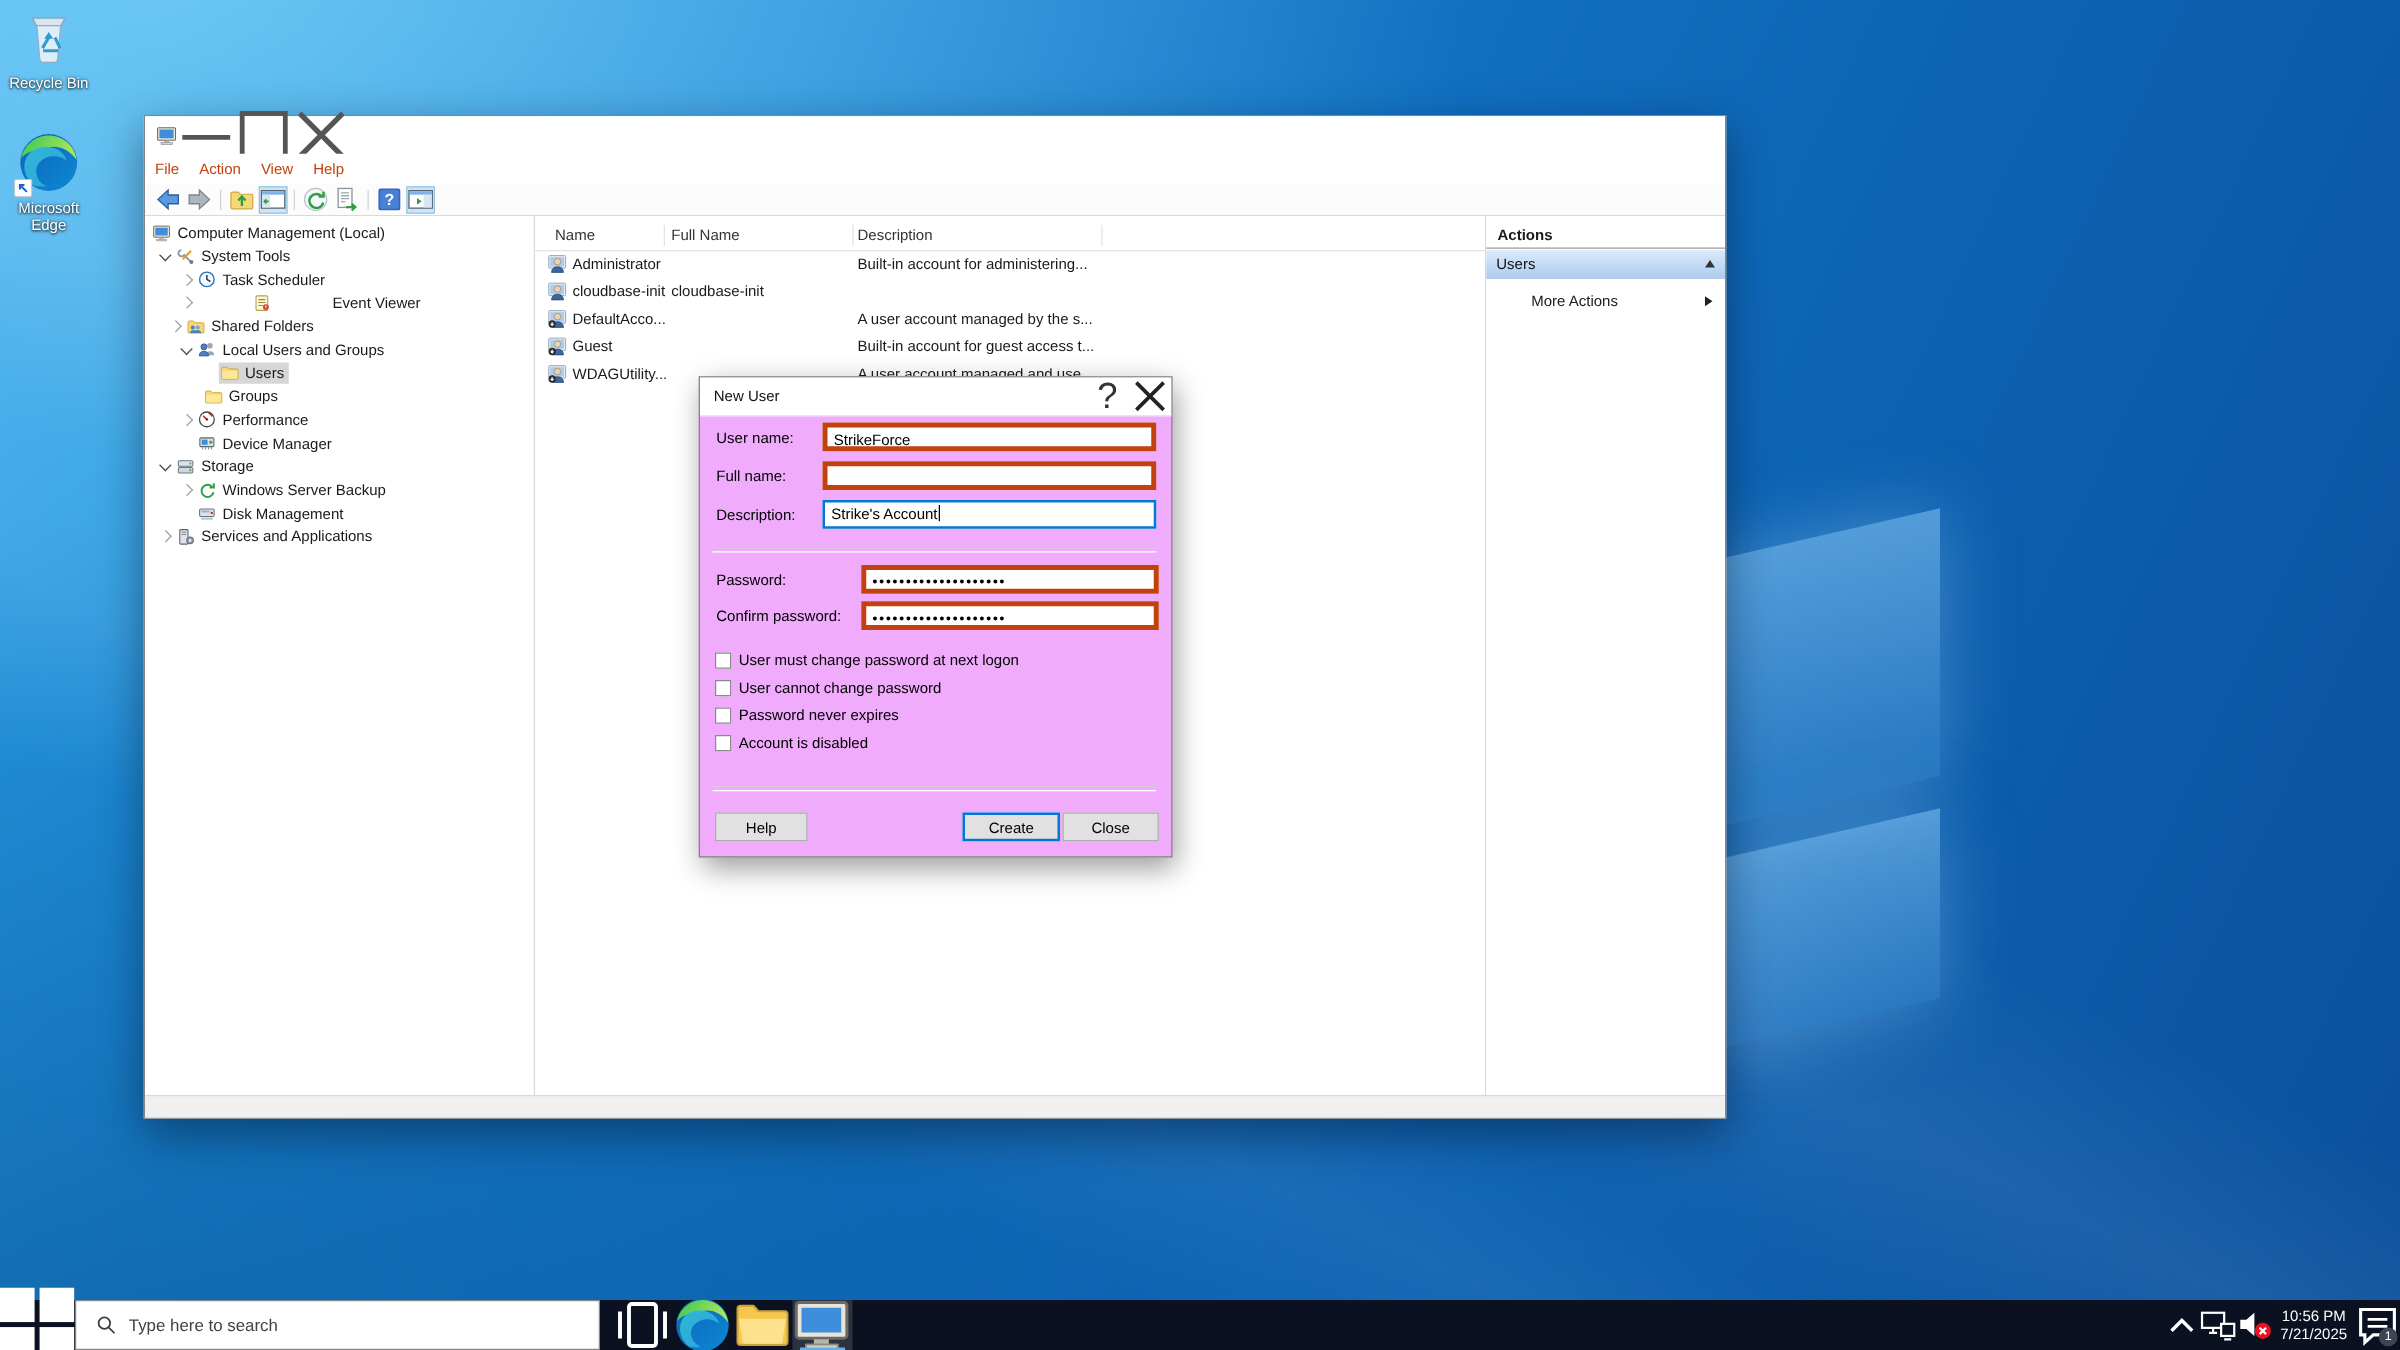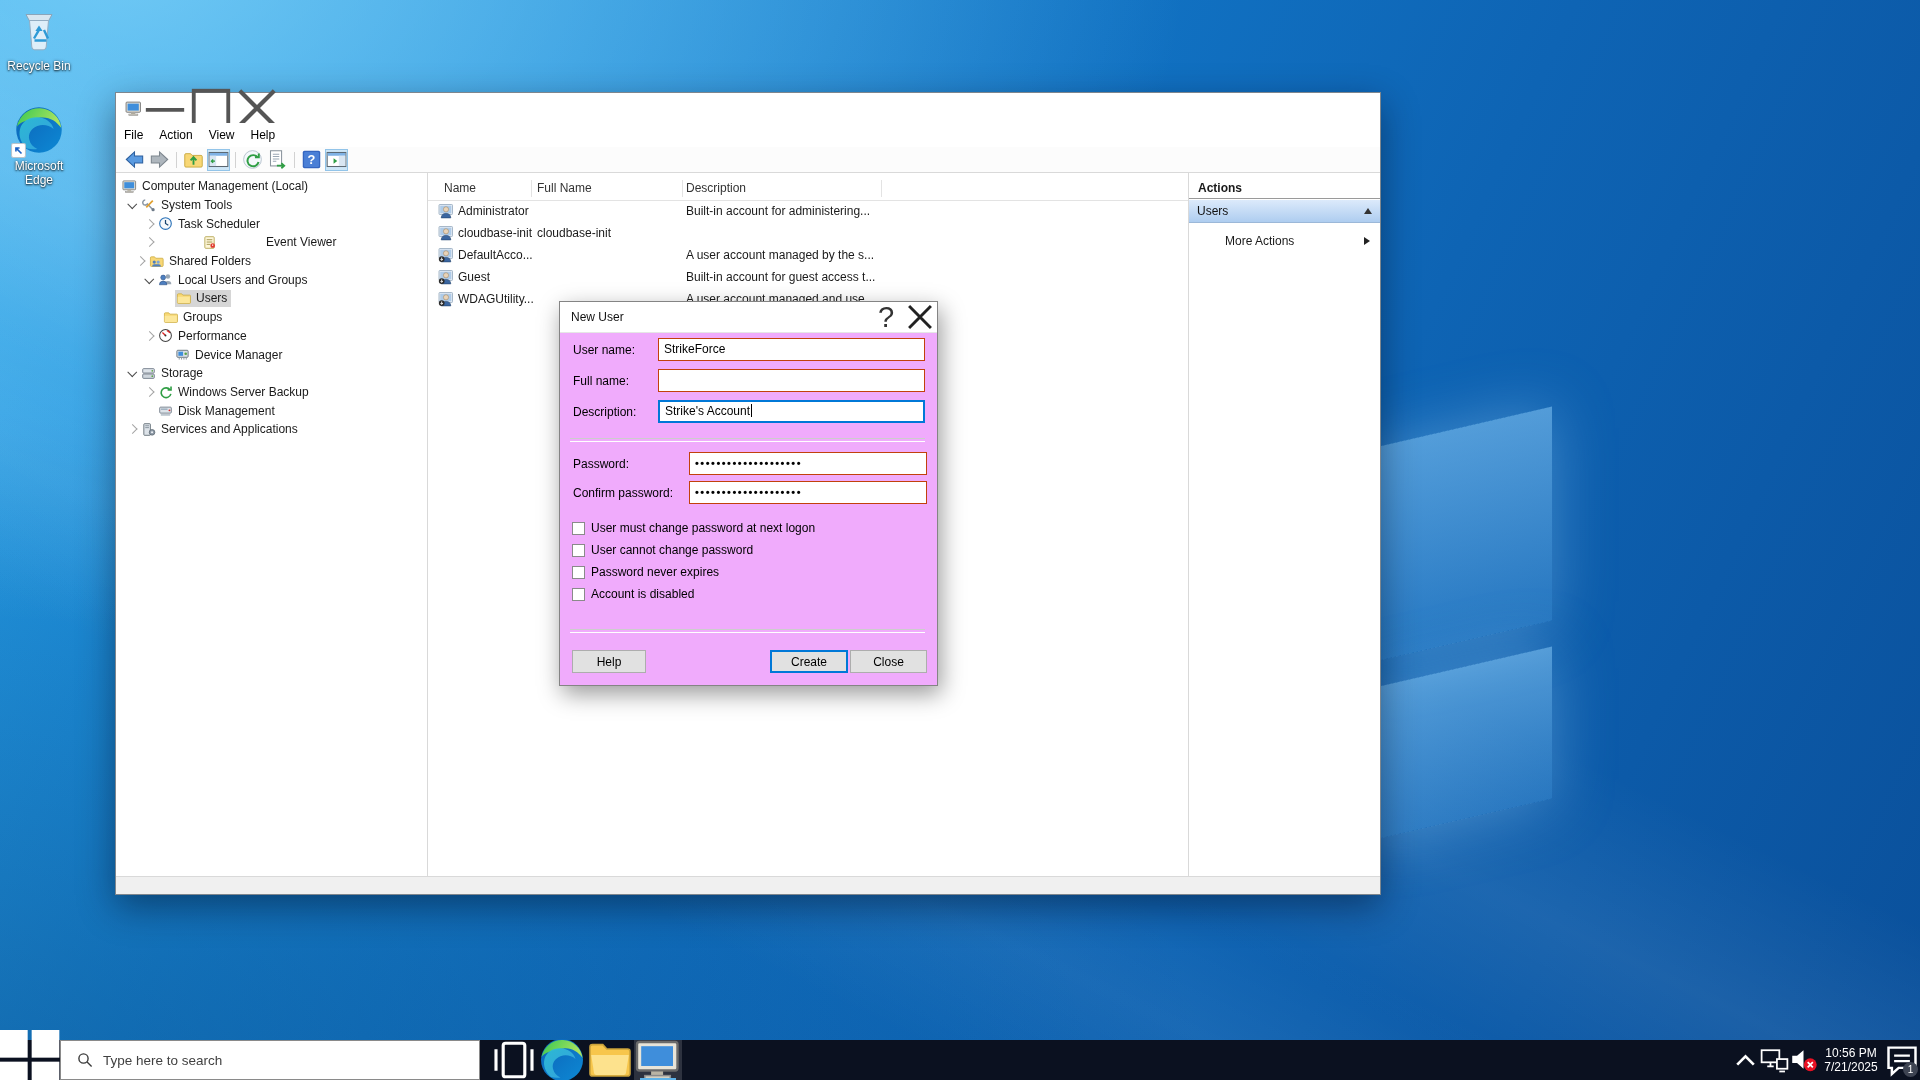--- a/index.html
+++ b/index.html
@@ -33,21 +33,21 @@
   #icon-edge .short{position:absolute;left:-2px;bottom:-2px;width:15px;height:15px;}
 
   
   #win{position:absolute;left:115px;top:92px;width:1266px;height:803px;background:#fff;
     border:1px solid #7e868e;box-sizing:border-box;box-shadow:0 12px 34px rgba(0,10,30,.45);}
   #titlebar{position:absolute;left:0;top:0;right:0;height:30px;background:#fff;display:flex;align-items:center;}
   #titlebar .appic{width:17px;height:17px;margin-left:9px;flex:0 0 17px;}
   #titlebar .t{font-size:12px;color:#333;margin-left:7px;flex:1 1 auto;}
   .wctl{width:46px;height:30px;display:flex;align-items:center;justify-content:center;}
   .wctl svg{width:13px;height:13px;}
-  #menubar{position:absolute;left:0;top:30px;right:0;height:24px;background:#fff;display:flex;align-items:center;font-size:12px;color:#000000;}
+  #menubar{position:absolute;left:0;top:30px;right:0;height:24px;background:#fff;display:flex;align-items:center;font-size:12px;color:#c2410c;}
   #menubar .mi{padding:0 8px;height:100%;display:flex;align-items:center;}
   #toolbar{position:absolute;left:0;top:54px;right:0;height:26px;background:#fcfcfc;border-bottom:1px solid #d9d9d9;
     display:flex;align-items:center;padding-left:6px;box-sizing:border-box;}
   .tbtn{width:23px;height:22px;display:flex;align-items:center;justify-content:center;border:1px solid transparent;margin:0 1px;box-sizing:border-box;}
   .tbtn svg{width:17px;height:17px;}
   .tbtn.active{background:#cde6f7;border-color:#92c4e9;}
   .tsep{width:1px;height:16px;background:#d2d2d2;margin:0 4px;}
 
   #treepane{position:absolute;left:0;top:80px;width:312px;bottom:18px;background:#fff;border-right:1px solid #d9d9d9;box-sizing:border-box;overflow:hidden;}
   .trow{position:relative;display:flex;align-items:center;height:18.7px;font-size:12px;color:#1a1a1a;white-space:nowrap;}
@@ -84,21 +84,21 @@
 
   
   #dialog{position:absolute;left:559px;top:301px;width:379px;height:385px;background:#f0abfc;
     border:1px solid #848484;box-sizing:border-box;box-shadow:3px 8px 22px rgba(0,0,0,.4);}
   #dlg-titlebar{position:absolute;left:0;top:0;right:0;height:30px;background:#fff;display:flex;align-items:center;border-bottom:1px solid #e6e6e6;}
   #dlg-titlebar .t{font-size:12px;color:#111;margin-left:11px;flex:1;}
   .dlg-ctl{width:34px;height:30px;display:flex;align-items:center;justify-content:center;}
   .dlg-ctl svg{width:13px;height:13px;}
   .frow{position:absolute;left:0;right:0;height:24px;}
   .frow .flbl{position:absolute;left:13px;top:0;line-height:24px;font-size:12px;color:#000;}
-  .tb-input{position:absolute;top:0;height:23px;background:#fff;border:1px solid #c2410c;box-sizing:border-box;
+  .tb-input{position:absolute;top:0;height:23px;background:#fff;border:4px solid #c2410c;box-sizing:border-box;
     font-size:12px;line-height:21px;padding:0 5px;color:#000;white-space:nowrap;overflow:hidden;}
   .tb-input.focused{border:2px solid #0078d7;line-height:19px;}
   .caret{display:inline-block;width:1px;height:13px;background:#000;vertical-align:-2px;margin-left:1px;}
   .masked{font-weight:bold;letter-spacing:1.5px;font-size:11px;}
   .hsep{position:absolute;left:10px;right:12px;height:2px;border-top:1px solid #cdcdcd;border-bottom:1px solid #fff;}
   .crow{position:absolute;left:12px;right:10px;height:18px;display:flex;align-items:center;}
   .cbox{width:13px;height:13px;background:#fff;border:1px solid #8a8a8a;box-sizing:border-box;flex:0 0 13px;}
   .crow .clbl{font-size:12px;color:#000;margin-left:6px;white-space:nowrap;}
   .dlg-btn{position:absolute;top:348px;height:23px;background:#e1e1e1;border:1px solid #adadad;box-sizing:border-box;
     font-size:12px;color:#000;display:flex;align-items:center;justify-content:center;font-family:inherit;}
@@ -402,21 +402,21 @@
           <span class="ticon16">
             <svg viewBox="0 0 16 16" style="width: 100%; height: 100%; display: block;">
               <circle cx="8" cy="8" r="6.3" fill="#fff" stroke="#444" stroke-width="1.1"></circle>
               <path d="M12.6 5.4 a5.5 5.5 0 0 0 -3.1 -2.7" stroke="#d22" stroke-width="1.4" fill="none"></path>
               <path d="M8 8 L4.7 4.9" stroke="#d22" stroke-width="1.4"></path>
               <circle cx="8" cy="8" r="1" fill="#333"></circle>
             </svg>
           </span>
           <span>Performance</span>
         </div>
-        <div class="trow" style="margin-top: 0px; padding-left: 44px;">
+        <div class="trow" style="margin-top: 0px; padding-left: 27px;">
           <span class="chevslot"></span>
           <span class="ticon16">
             <svg viewBox="0 0 16 16" style="width: 100%; height: 100%; display: block;">
               <rect x="2" y="3.5" width="12" height="7.5" rx="1" fill="#d9e0e7" stroke="#5b6770" stroke-width="0.9"></rect>
               <rect x="3.6" y="5" width="5" height="4.4" fill="#3f8edb"></rect>
               <circle cx="11.4" cy="7.2" r="1.4" fill="#58a444"></circle>
               <path d="M4.5 11 v2.4 M7 11 v2.4 M9.5 11 v2.4 M12 11 v2.4" stroke="#8a949d" stroke-width="1"></path>
             </svg>
           </span>
           <span>Device Manager</span>

